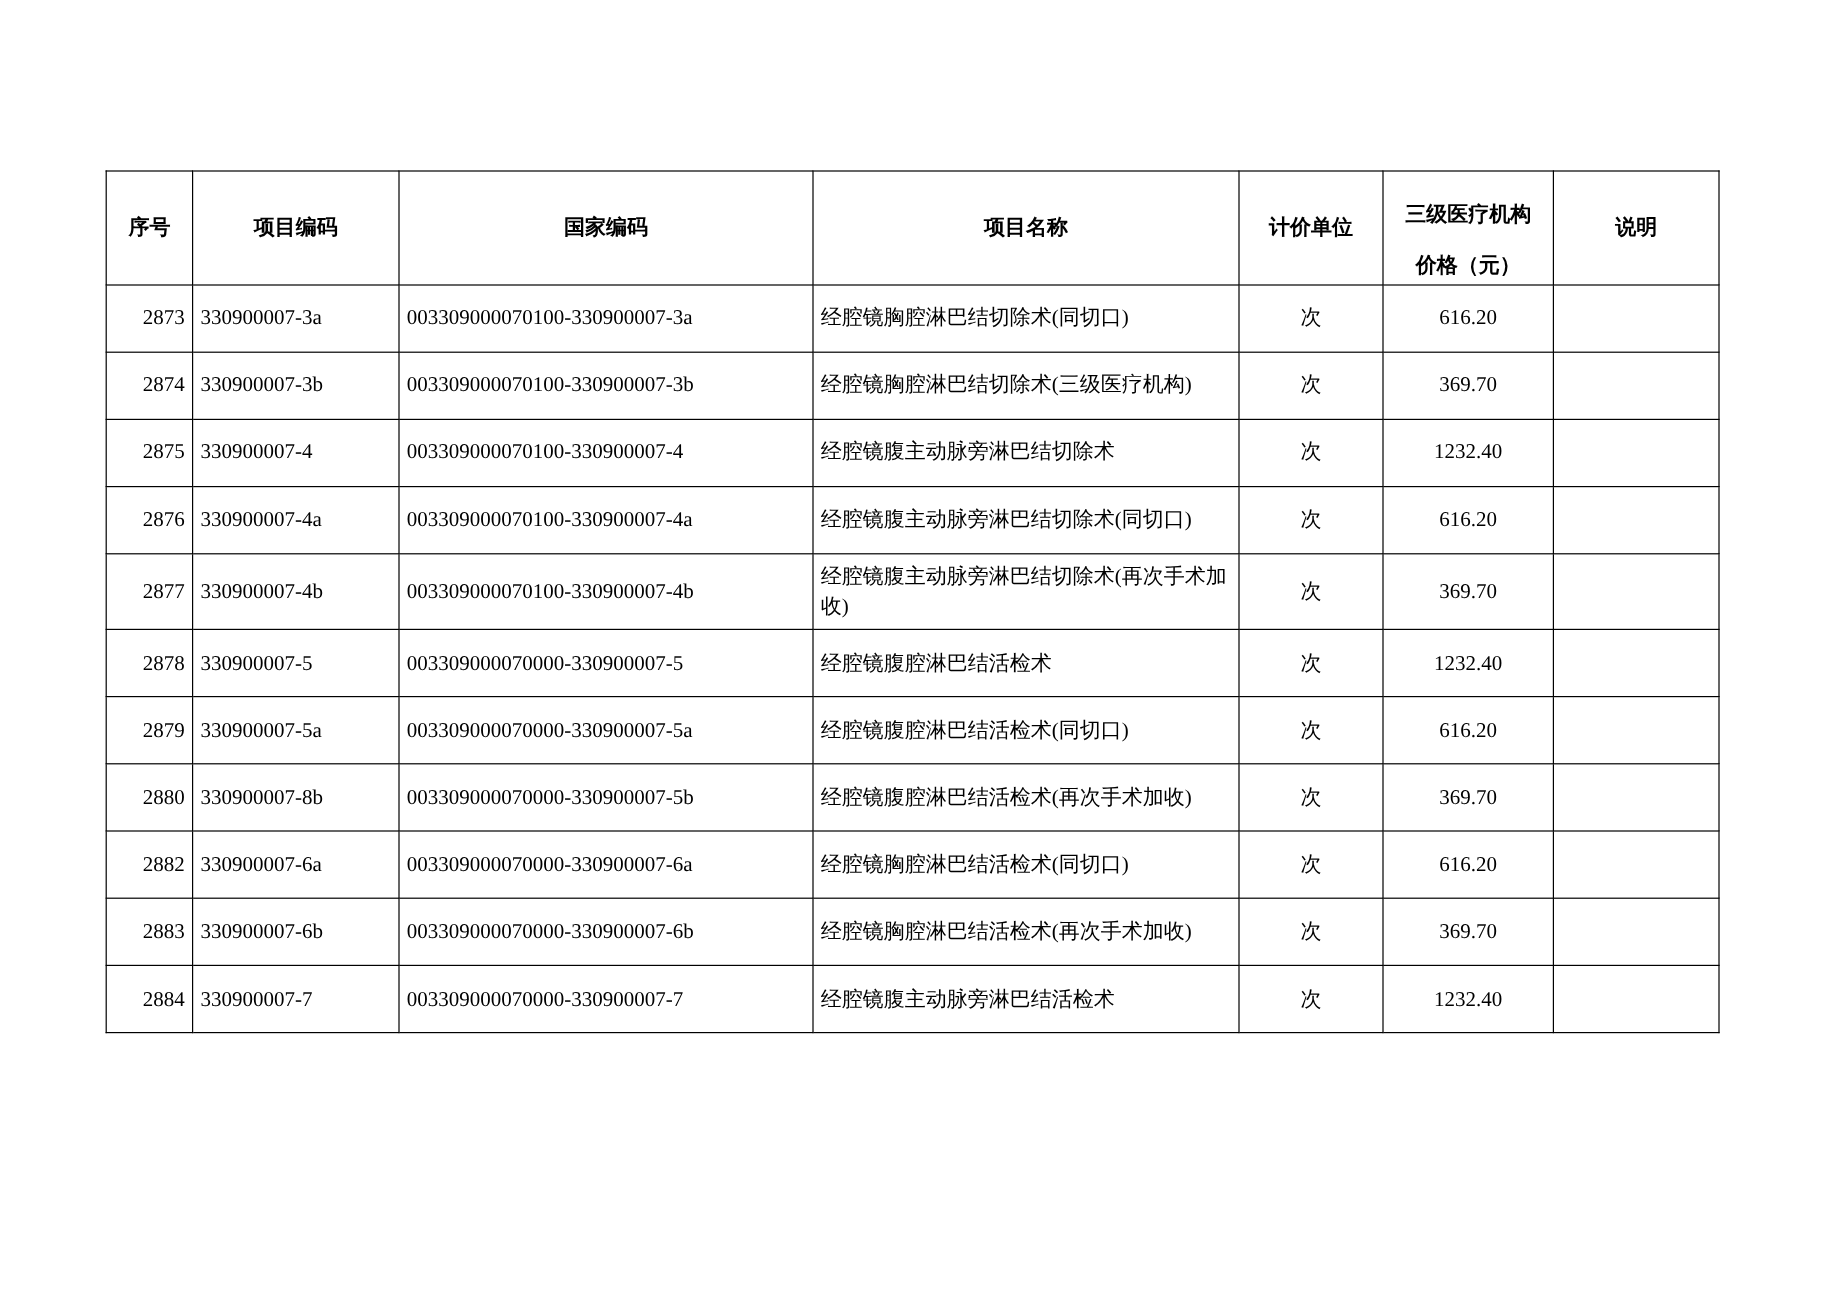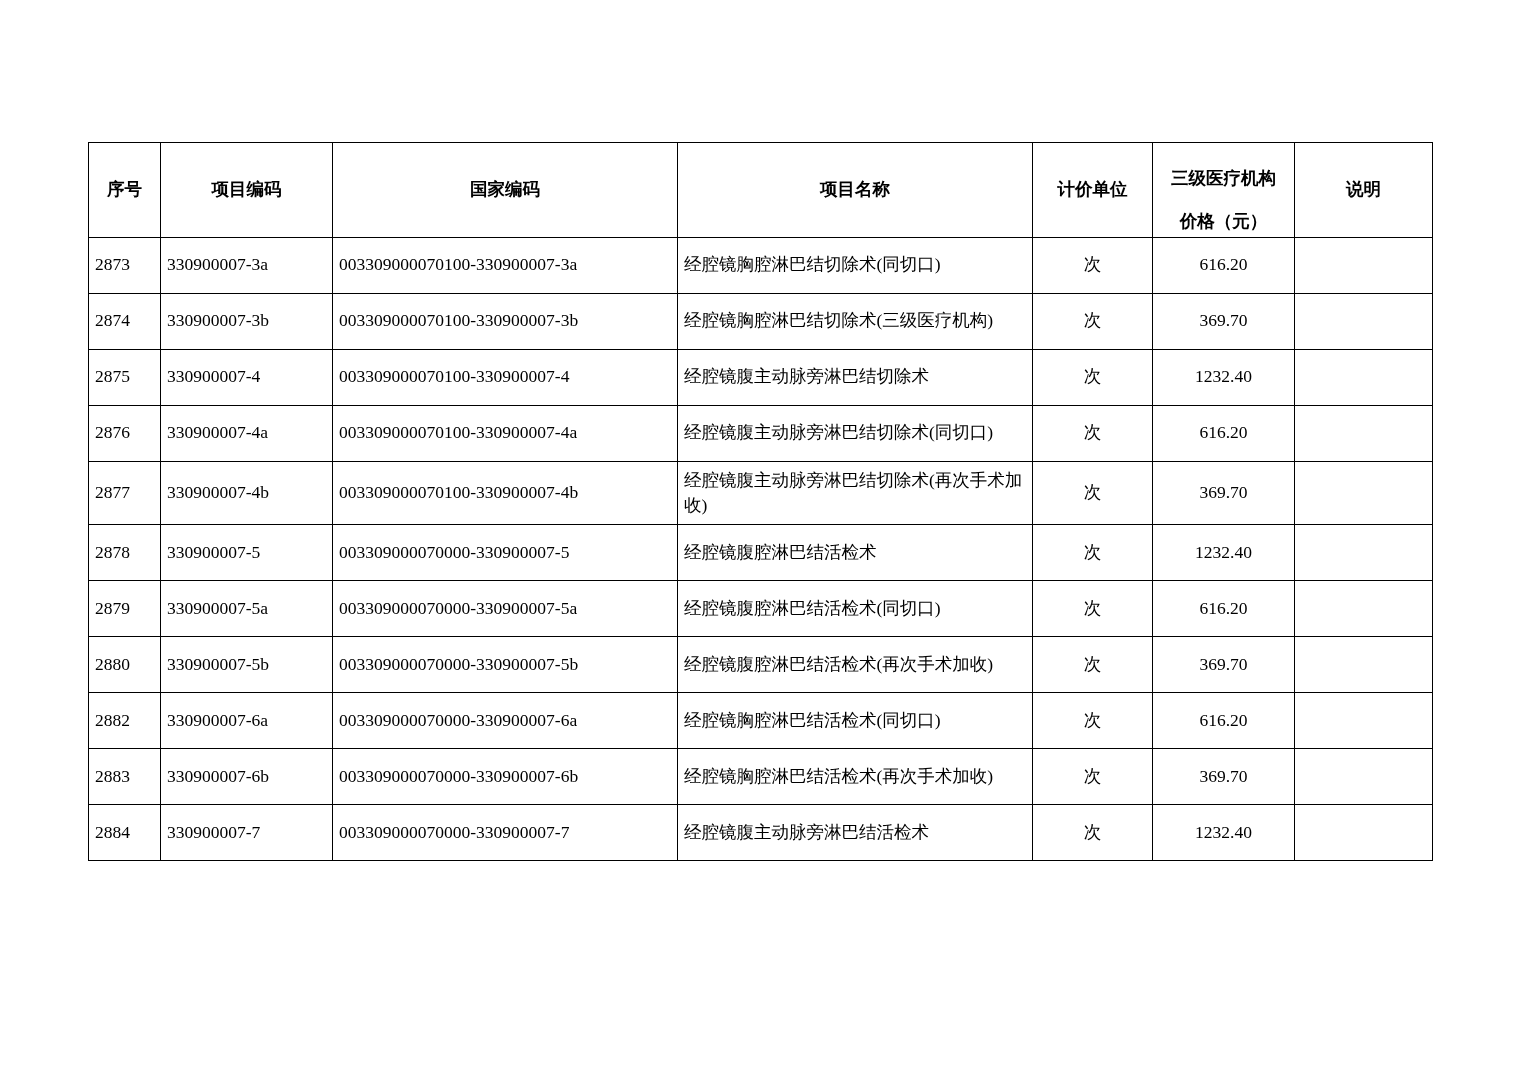--- a/index.html
+++ b/index.html
@@ -48,21 +48,21 @@
     padding: 4px 4px;
   }
   .col-seq { width: 72px; }
   .col-code { width: 172px; }
   .col-natcode { width: 345px; }
   .col-name { width: 355px; }
   .col-unit { width: 120px; }
   .col-price { width: 142px; }
   .col-note { width: 138px; }
 
-  td.c-seq { text-align: left; }
+  td.c-seq { text-align: right; }
   td.c-code { text-align: left; padding-left: 8px; margin-left: 12px; }
   td.c-natcode { text-align: left; padding-left: 10px; }
   td.c-name { text-align: left; padding-left: 8px; margin-left: 11px; }
   td.c-unit { text-align: center; }
   td.c-price { text-align: center; }
   td.c-note { text-align: center; }
 
   tbody tr { height: 56px; }
 
   .header-two-line {
@@ -170,21 +170,21 @@
           <td class="c-seq">2879</td>
           <td class="c-code">330900007-5a</td>
           <td class="c-natcode">003309000070000-330900007-5a</td>
           <td class="c-name">经腔镜腹腔淋巴结活检术(同切口)</td>
           <td class="c-unit">次</td>
           <td class="c-price">616.20</td>
           <td class="c-note"></td>
         </tr>
         <tr>
           <td class="c-seq">2880</td>
-          <td class="c-code">330900007-5b</td>
+          <td class="c-code">330900007-8b</td>
           <td class="c-natcode">003309000070000-330900007-5b</td>
           <td class="c-name">经腔镜腹腔淋巴结活检术(再次手术加收)</td>
           <td class="c-unit">次</td>
           <td class="c-price">369.70</td>
           <td class="c-note"></td>
         </tr>
         <tr>
           <td class="c-seq">2882</td>
           <td class="c-code">330900007-6a</td>
           <td class="c-natcode">003309000070000-330900007-6a</td>

